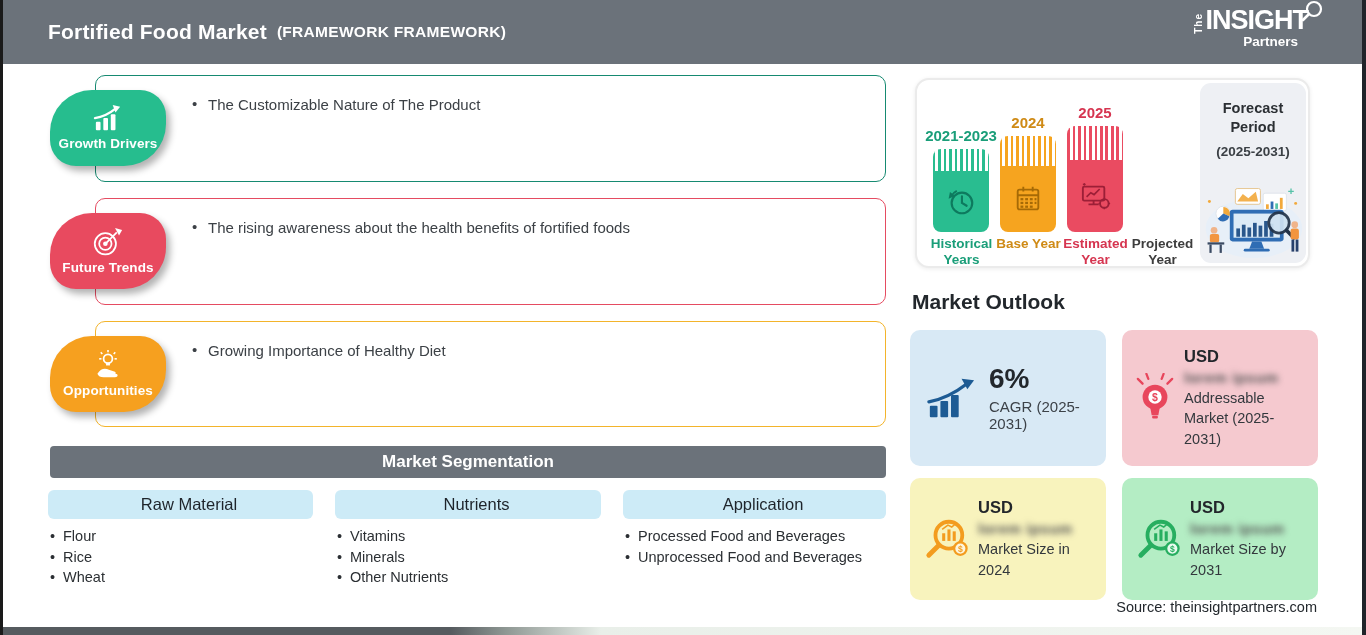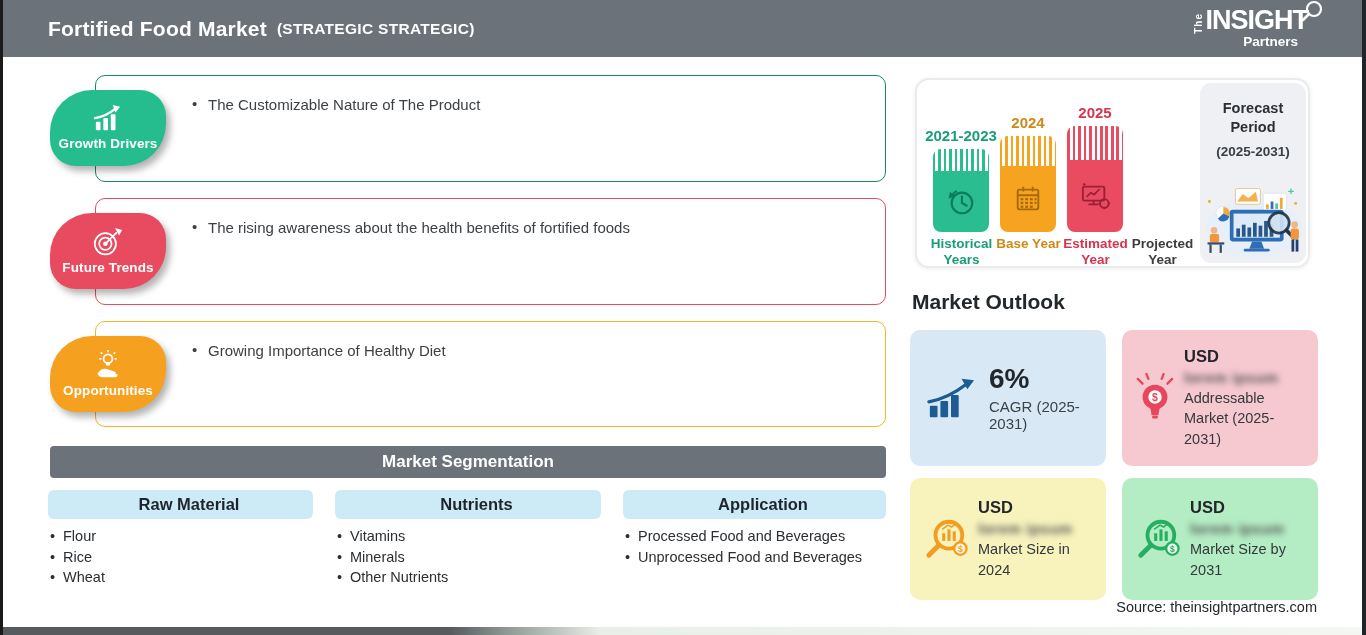--- a/index.html
+++ b/index.html
@@ -6,21 +6,21 @@
   body { font-family:"Liberation Sans", sans-serif; background:#ffffff; }
   #canvas { position:relative; width:1366px; height:635px; background:#ffffff; overflow:hidden; }
 
   
   .edge-left { position:absolute; left:0; top:0; bottom:0; width:3px; background:#1a1a1a; z-index:50; }
   .edge-right{ position:absolute; right:0; top:0; bottom:0; width:4px; background:#20242a; z-index:50; }
   .bottom-strip{ position:absolute; left:0; right:0; bottom:0; height:8px; z-index:40;
     background:linear-gradient(90deg,#565b5f 0%,#565b5f 33%,#8e9793 37%,#e9efe9 44%,#f4f7f2 100%); }
 
   
-  .header { position:absolute; left:0; top:0; width:1366px; height:57px; background:#6b727a;
+  .header { position:absolute; left:0; top:0; width:1366px; height:64px; background:#6b727a;
     display:flex; align-items:center; padding-left:48px; }
   .header-title { color:#ffffff; font-size:21px; font-weight:700; letter-spacing:.2px; }
   .header-subtitle { color:#ffffff; font-size:15.5px; font-weight:600; margin-left:10px; letter-spacing:.3px; }
 
   .logo { position:absolute; right:58px; top:7px; color:#fff; display:flex; align-items:flex-start; }
   .logo-the { font-size:10px; font-weight:700; letter-spacing:1px; writing-mode:vertical-rl;
     transform:rotate(180deg); margin-top:6px; margin-right:1px; }
   .logo-main { display:flex; flex-direction:column; align-items:flex-end; position:relative; }
   .logo-insight { font-size:27px; font-weight:700; letter-spacing:-1px; line-height:1; }
   .logo-partners { font-size:13.5px; font-weight:700; line-height:1; margin-top:1px; margin-right:10px; }
@@ -42,21 +42,21 @@
   .badge-1 { top:90px;  background:#26bd8e; }
   .badge-2 { top:213px; background:#e84a5f; }
   .badge-3 { top:336px; background:#f6a01f; }
   .badge-label { color:#fff; font-size:13.5px; font-weight:700; letter-spacing:.1px; }
 
   
   .seg-bar { position:absolute; left:50px; top:446px; width:836px; height:32px; background:#6b727a;
     border-radius:4px; display:flex; align-items:center; justify-content:center; }
   .seg-bar-title { color:#fff; font-size:17px; font-weight:700; }
   .seg-head { position:absolute; top:490px; height:29px; background:#cdebf7; border-radius:6px;
-    display:flex; align-items:center; justify-content:center; font-size:16.5px; font-weight:700; color:#1e242b;padding-left:17px; }
+    display:flex; align-items:center; justify-content:center; font-size:16.5px; font-weight:400; color:#1e242b;padding-left:17px; }
   .seg-head-1 { left:48px;  width:265px; }
   .seg-head-2 { left:335px; width:266px; }
   .seg-head-3 { left:623px; width:263px; }
   .seg-list { position:absolute; top:526px; list-style:none; }
   .seg-list-1 { left:48px; } .seg-list-2 { left:335px; } .seg-list-3 { left:623px; }
   .seg-list li { font-size:14.5px; color:#2b2f33; line-height:20.5px; position:relative; padding-left:15px; }
   .seg-list li::before { content:"•"; position:absolute; left:2px; color:#2b2f33; }
 
   
   .tl-panel { position:absolute; left:915px; top:78px; width:395px; height:190px; background:#fff;
@@ -104,21 +104,21 @@
 
   .source { position:absolute; right:49px; top:599px; font-size:14.5px; color:#23282d; }
 </style>
 </head>
 <body>
 
 <div id="canvas">
 
   <div class="header">
     <span class="header-title">Fortified Food Market</span>
-    <span class="header-subtitle">(STRATEGIC STRATEGIC)</span>
+    <span class="header-subtitle">(FRAMEWORK FRAMEWORK)</span>
     <div class="logo">
       <span class="logo-the">The</span>
       <div class="logo-main">
         <span class="logo-insight">INSIGHT</span>
         <span class="logo-partners">Partners</span>
         <svg class="logo-glass" width="26" height="26" viewBox="0 0 26 26">
           <circle cx="16" cy="9" r="7" fill="none" stroke="#ffffff" stroke-width="2.2"></circle>
           <line x1="11" y1="14" x2="5" y2="20" stroke="#ffffff" stroke-width="2.6" stroke-linecap="round"></line>
         </svg>
       </div>

